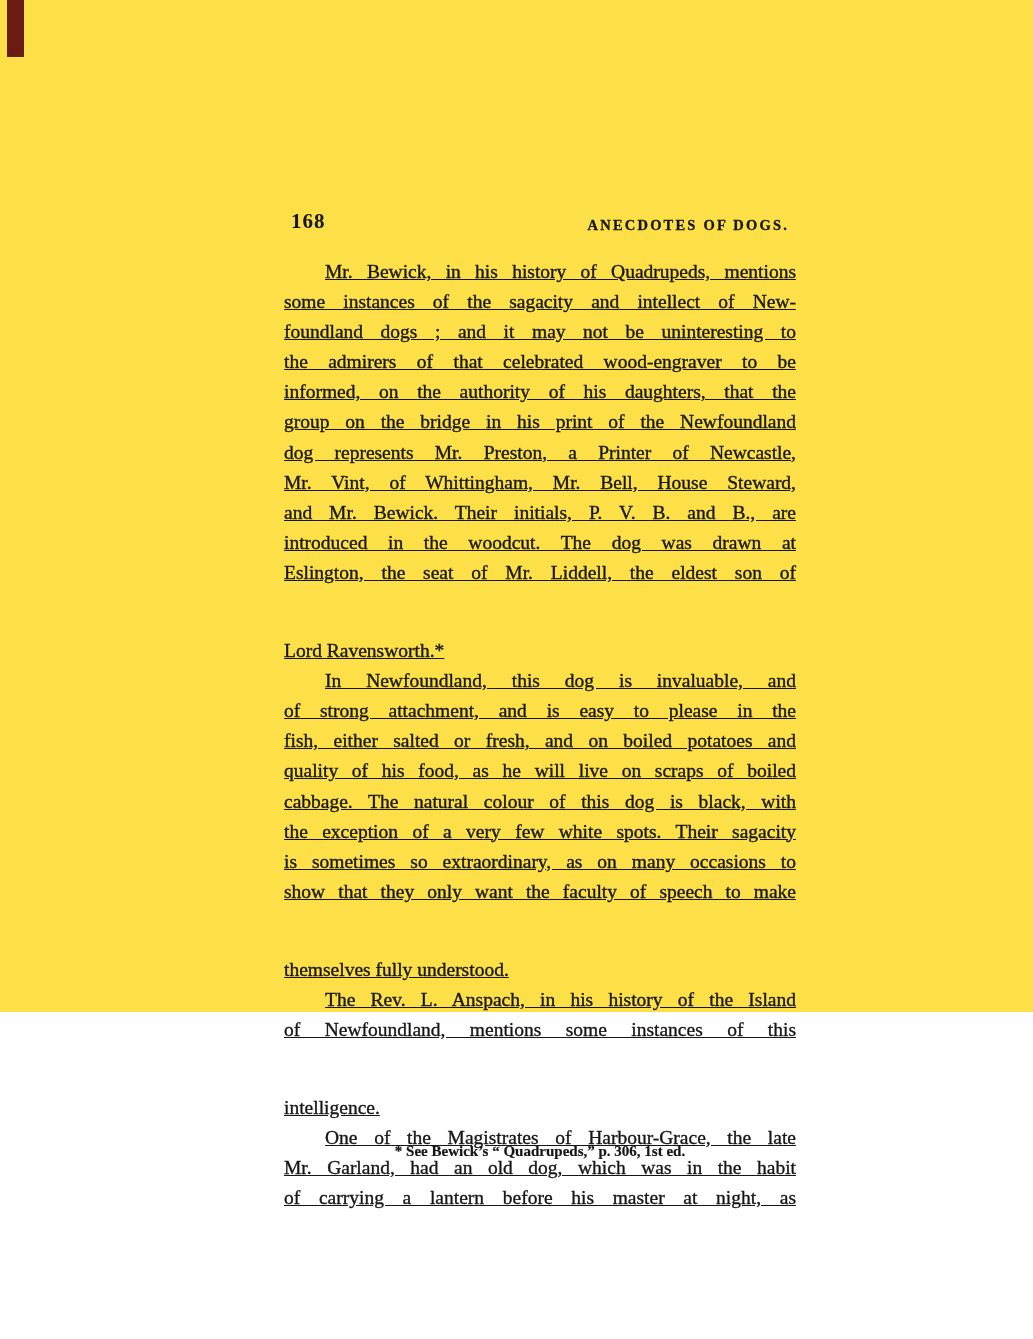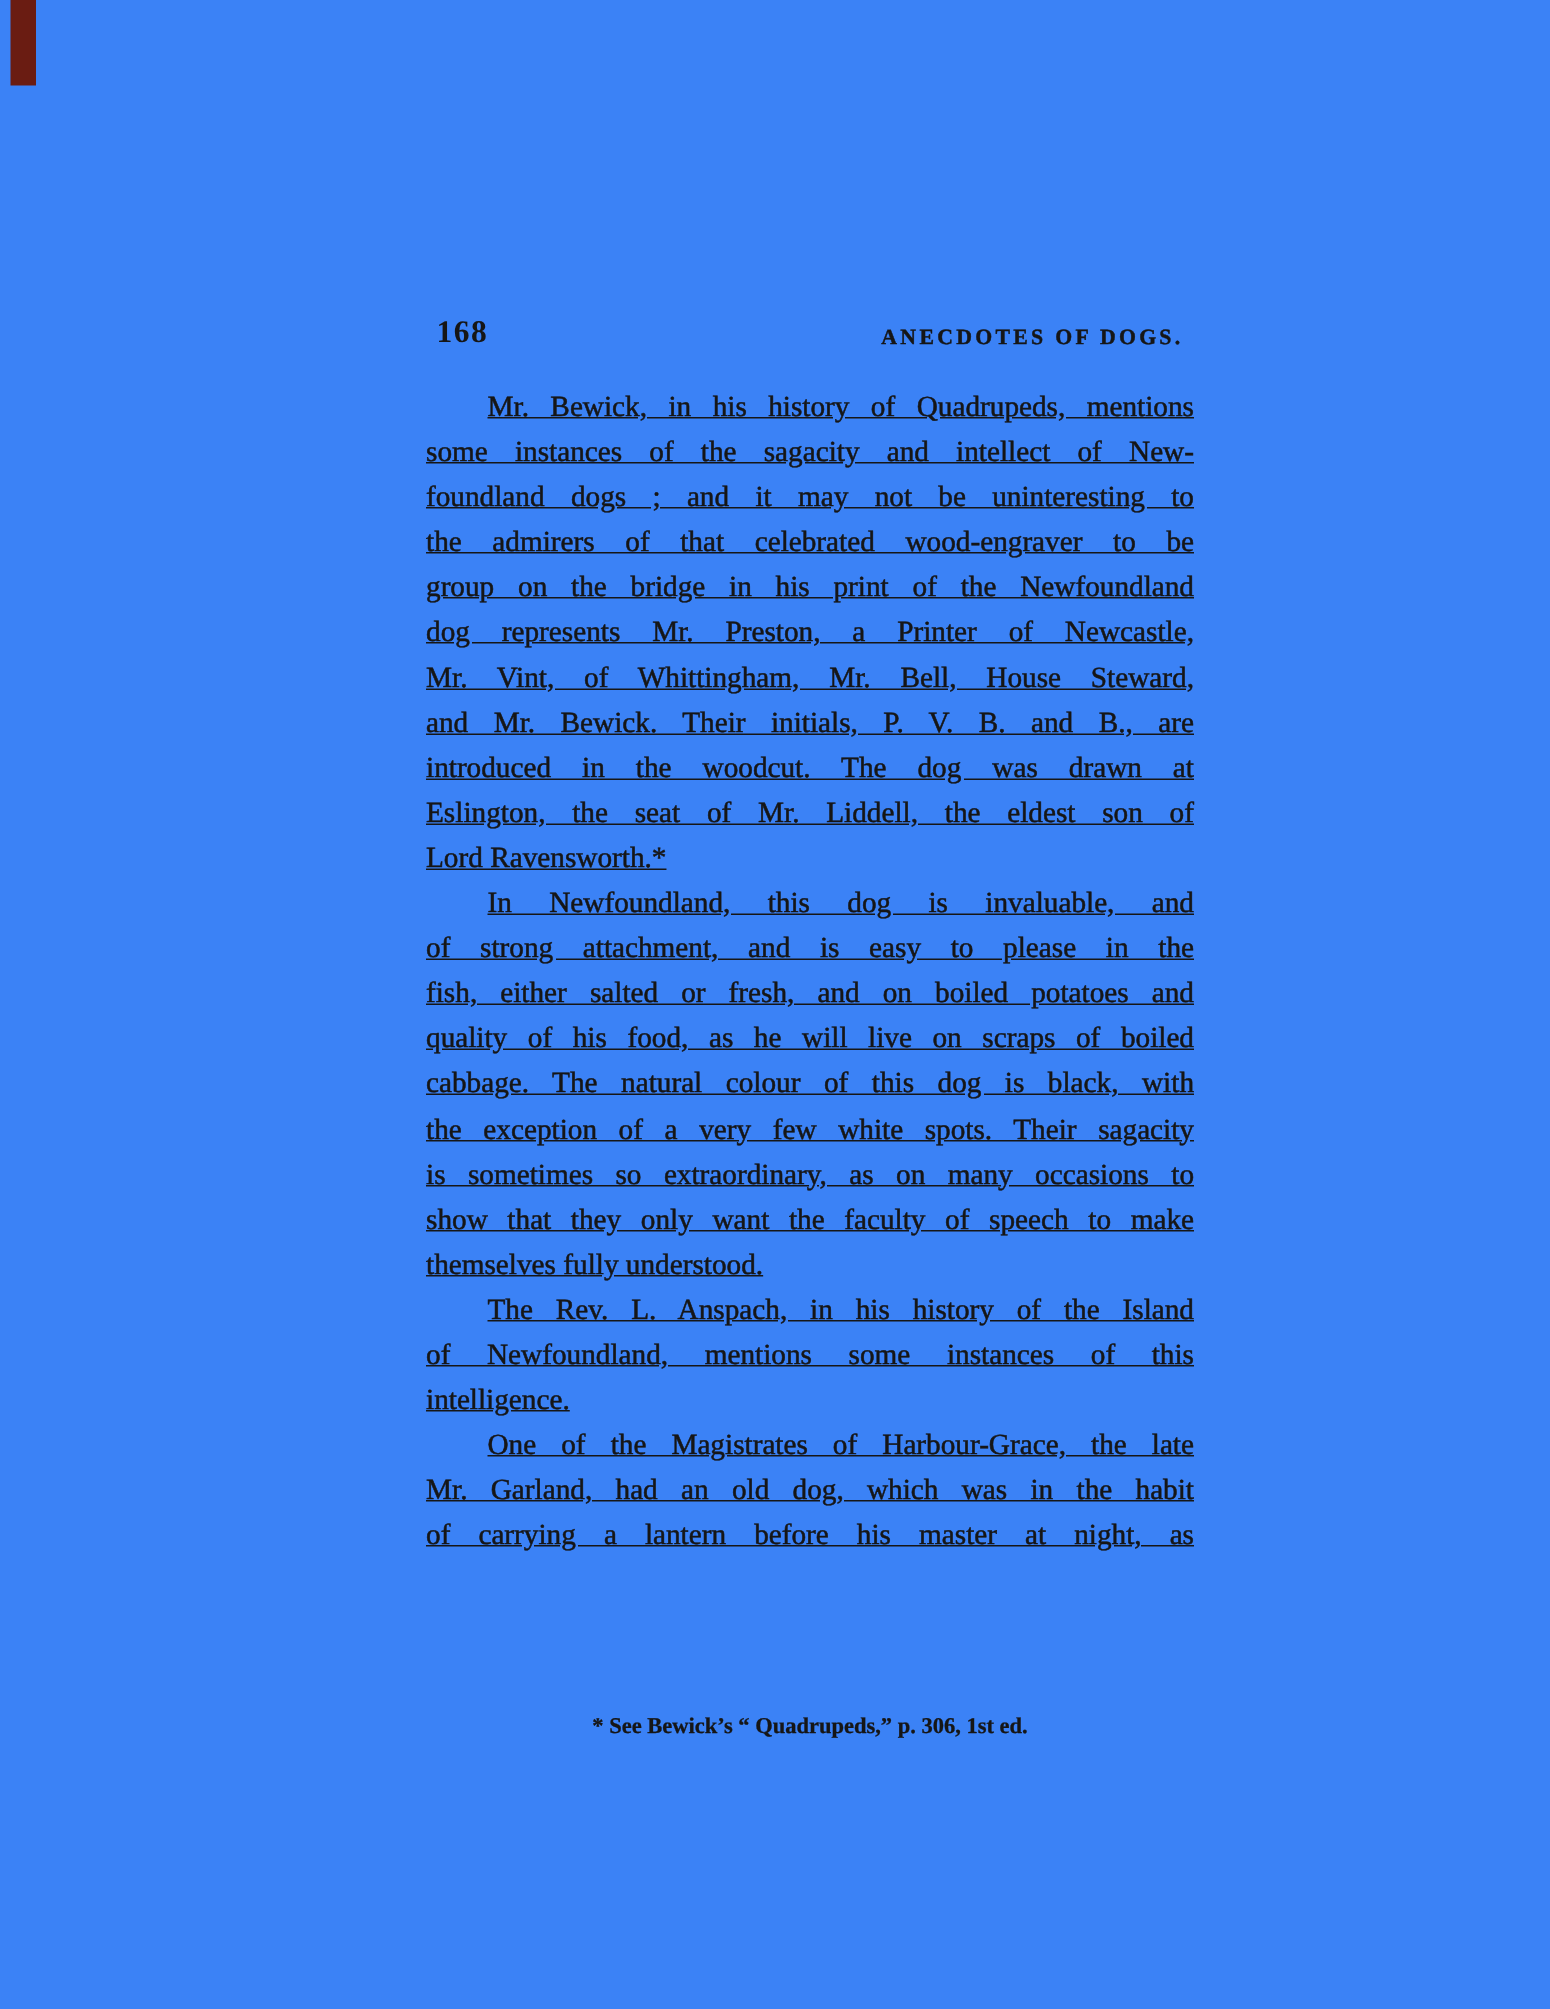--- a/index.html
+++ b/index.html
@@ -1,35 +1,35 @@
 <!DOCTYPE html>
 <html><head>
 <meta charset="utf-8">
 <style>
   html,body{margin:0;padding:0;}
   body{
     width:1033px;height:1339px;position:relative;overflow:hidden;
     background:#ffffff;color:#161616;
     font-family:"Liberation Serif","DejaVu Serif",serif;
   }
-  .page{position:absolute;left:0;top:0;width:1033px;height:1339px;background:#3b82f6;}
+  .page{position:absolute;left:0;top:0;width:1033px;height:1012px;background:#fde047;}
   .redbar{position:absolute;left:7px;top:0;width:17px;height:57px;background:#6a1c12;}
   .pagenum{position:absolute;left:291px;top:209px;font-size:21px;font-weight:bold;letter-spacing:1px;}
   .runtitle{
     position:absolute;left:284px;top:217px;width:512px;text-align:right;
     font-size:14.5px;font-weight:bold;letter-spacing:2.2px;transform:translateX(-7px);
     -webkit-text-stroke:0.3px #161616;
   }
   .textcol{
     position:absolute;left:284px;top:257px;width:512px;
     font-size:19.5px;text-decoration:underline;-webkit-text-stroke:0.35px #161616;
   }
   .ln{line-height:30.1px;text-align:justify;text-align-last:justify;}
   .ln.ind{text-indent:41px;}
-  .ln.end{text-align:left;text-align-last:left;}
+  .ln.end{text-align:left;text-align-last:left;margin-top:48px;}
   .footnote{
     position:absolute;left:284px;top:1143px;width:512px;text-align:center;
     font-size:15px;font-weight:bold;-webkit-text-stroke:0.2px #161616;
   }
 </style>
 </head>
 <body>
 
 <div class="page">
 
@@ -38,20 +38,21 @@
   <div class="pagenum">168</div>
 
   <div class="runtitle">ANECDOTES OF DOGS.</div>
 
   <div class="textcol">
 
     <div class="ln ind">Mr. Bewick, in his history of Quadrupeds, mentions</div>
     <div class="ln">some instances of the sagacity and intellect of New-</div>
     <div class="ln">foundland dogs ; and it may not be uninteresting to</div>
     <div class="ln">the admirers of that celebrated wood-engraver to be</div>
+    <div class="ln">informed, on the authority of his daughters, that the</div>
     <div class="ln">group on the bridge in his print of the Newfoundland</div>
     <div class="ln">dog represents Mr. Preston, a Printer of Newcastle,</div>
     <div class="ln">Mr. Vint, of Whittingham, Mr. Bell, House Steward,</div>
     <div class="ln">and Mr. Bewick.  Their initials, P. V. B. and B., are</div>
     <div class="ln">introduced in the woodcut.  The dog was drawn at</div>
     <div class="ln">Eslington, the seat of Mr. Liddell, the eldest son of</div>
     <div class="ln end">Lord Ravensworth.*</div>
 
     <div class="ln ind">In Newfoundland, this dog is invaluable, and</div>
     <div class="ln">of strong attachment, and is easy to please in the</div>

